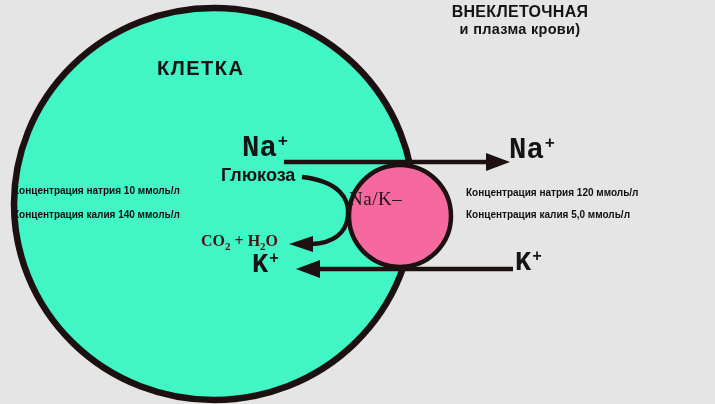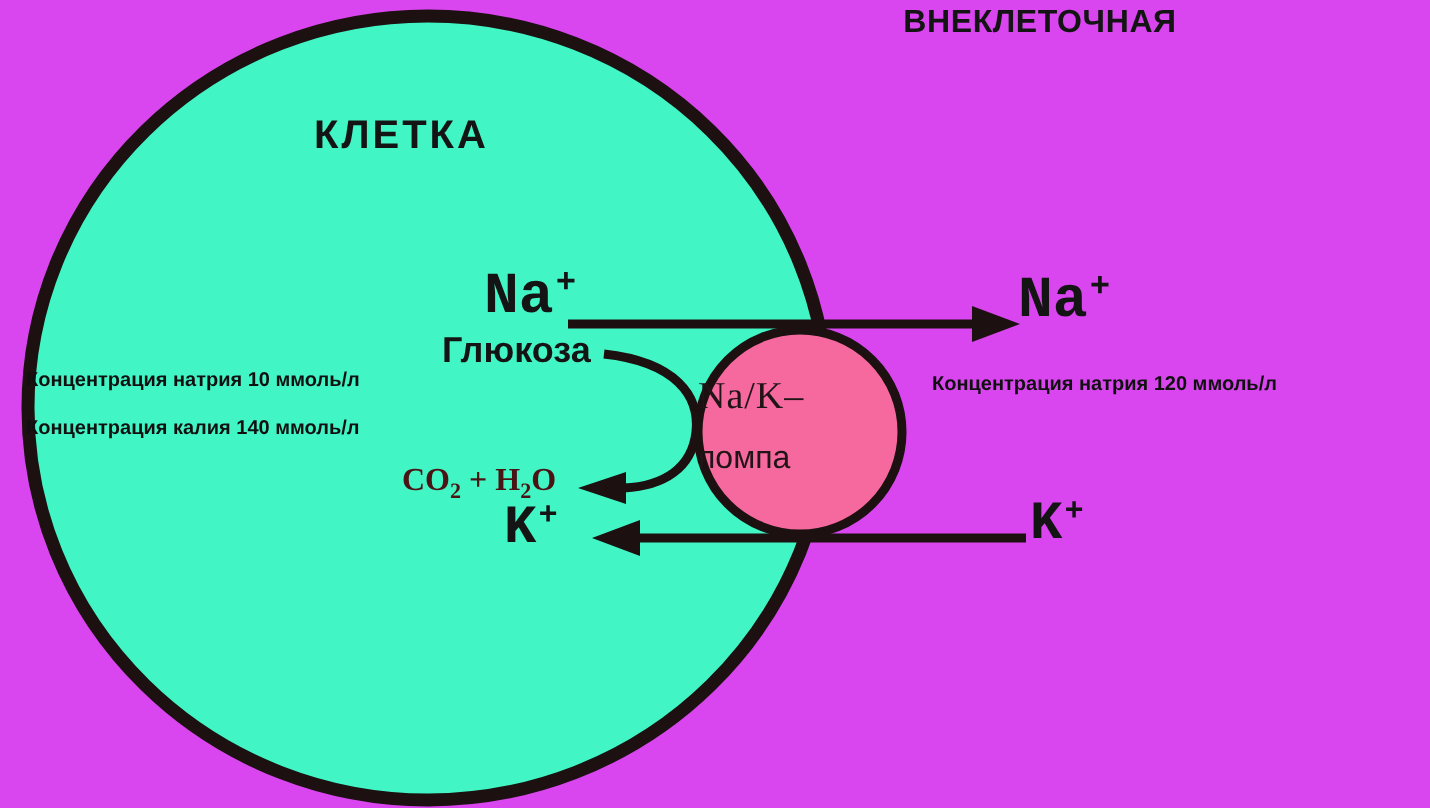--- a/index.html
+++ b/index.html
@@ -1,19 +1,19 @@
 <!DOCTYPE html>
 <html><head>
 <meta charset="utf-8">
 <style>
   html,body{margin:0;padding:0;}
   .stage{
     position:relative;
     width:715px;height:404px;
-    background:#d946ef;
+    background:#e5e5e5;
     overflow:hidden;
     font-family:"Liberation Sans", sans-serif;
     color:#141414;
   }
   .layer{position:absolute;left:0;top:0;}
   .txt{position:absolute;white-space:nowrap;}
 
   .header{
     left:352px;top:3px;width:336px;
     text-align:center;font-weight:700;line-height:18px;font-size:16px;
@@ -87,28 +87,30 @@
     </g>
 
     <g>
       <path d="M302,177 C338,181 350,198 348,216 C346,234 332,243 312,244" fill="none" stroke="#1c1010" stroke-width="4.5"></path>
       <polygon points="289,244 313,236 313,252" fill="#1c1010"></polygon>
     </g>
   </svg>
 
   <div class="txt header">
     <div>ВНЕКЛЕТОЧНАЯ</div>
+    <div class="sub-line">и плазма крови)</div>
   </div>
 
   <div class="txt cell-title">КЛЕТКА</div>
 
   <div class="txt conc conc-in-na">Концентрация натрия 10 ммоль/л</div>
   <div class="txt conc conc-in-k">Концентрация калия 140 ммоль/л</div>
 
   <div class="txt conc conc-out-na">Концентрация натрия 120 ммоль/л</div>
+  <div class="txt conc conc-out-k">Концентрация калия 5,0 ммоль/л</div>
 
   <div class="txt ion na-in">
     <span>Na</span><span class="charge">+</span>
   </div>
   <div class="txt ion na-out">
     <span>Na</span><span class="charge">+</span>
   </div>
   <div class="txt ion ion-k k-in">
     <span>K</span><span class="charge">+</span>
   </div>
@@ -117,16 +119,15 @@
   </div>
 
   <div class="txt glucose">Глюкоза</div>
 
   <div class="txt reaction">
     <span>CO</span><span class="sub">2</span><span> + </span><span>H</span><span class="sub">2</span><span>O</span>
   </div>
 
   <div class="txt pump-label">
     <div class="pump-line1">Na/K–</div>
-    <div class="pump-line2">помпа</div>
   </div>
 
 </div>
 
 </body></html>

